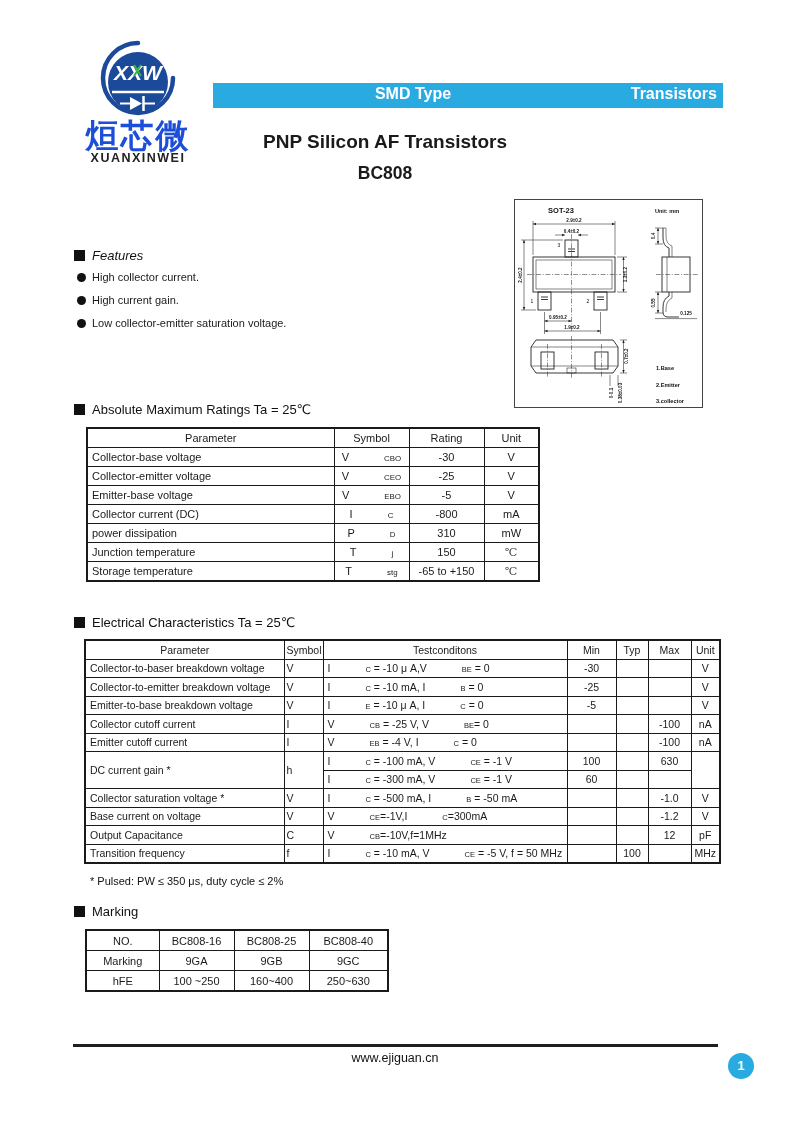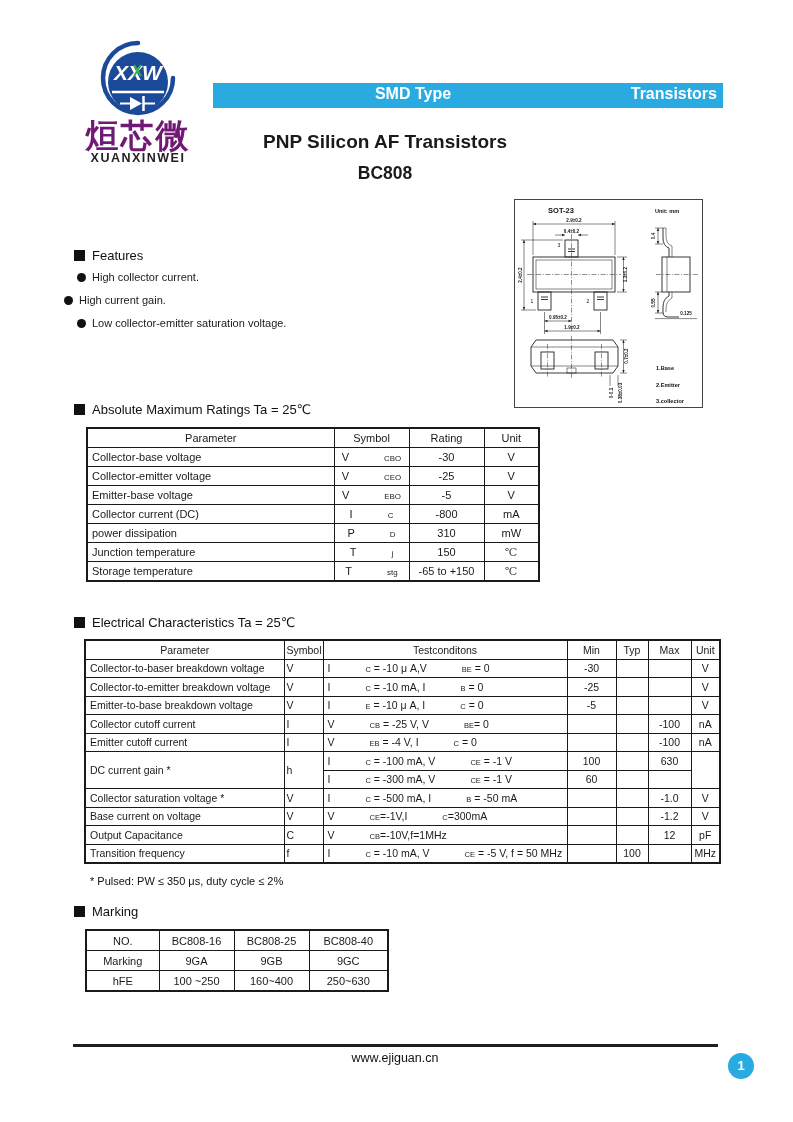--- a/index.html
+++ b/index.html
@@ -4,21 +4,21 @@
 <style>
   html,body{margin:0;padding:0;background:#e8e8e8;}
   .page{
     position:relative;width:793px;height:1122px;background:#ffffff;
     margin:0 auto;overflow:hidden;
     font-family:"Liberation Sans","DejaVu Sans",sans-serif;color:#1a1a1a;
   }
   .abs{position:absolute;}
 
   
-  .logo-cn{left:70px;top:114px;width:136px;text-align:center;font-size:33px;font-weight:bold;letter-spacing:2px;color:#701a75;}
+  .logo-cn{left:70px;top:114px;width:136px;text-align:center;font-size:33px;font-weight:bold;letter-spacing:2px;color:#1d4ed8;}
   .logo-en{left:70px;top:151px;width:136px;text-align:center;font-size:12.5px;font-weight:600;letter-spacing:1.5px;color:#222;}
 
   
   .hdr-bar{left:213px;top:83px;width:510px;height:25px;}
   .hdr-bar .lbl{position:absolute;top:2px;color:#fff;font-size:16px;font-weight:bold;}
   .lbl-smd{left:115px;width:170px;text-align:center;}
   .lbl-tr{right:6px;}
 
   
   .doc-title{left:213px;top:131px;width:344px;text-align:center;font-size:19px;font-weight:bold;}
@@ -87,27 +87,27 @@
   <div class="abs logo-en">XUANXINWEI</div>
 
   <div class="abs doc-title">PNP Silicon AF Transistors</div>
 
   <div class="abs hdr-bar" style="background:#29ABE2;">
     <span class="lbl lbl-smd">SMD Type</span>
     <span class="lbl lbl-tr">Transistors</span>
   </div>
   <div class="abs doc-part">BC808</div>
 
-  <div class="abs sec-head" style="left:74px;top:248px;">
+  <div class="abs sec-head" style="left:74px;top:248px;font-style:italic;">
     <span class="sq"></span><span>Features</span>
   </div>
   <div class="abs feat-item" style="left:77px;top:271px;">
     <span class="dot"></span><span>High collector current.</span>
   </div>
-  <div class="abs feat-item" style="left:64px;top:294px;">
+  <div class="abs feat-item" style="left:77px;top:294px;">
     <span class="dot"></span><span>High current gain.</span>
   </div>
   <div class="abs feat-item" style="left:77px;top:317px;">
     <span class="dot"></span><span>Low collector-emitter saturation voltage.</span>
   </div>
 
   <div class="abs pkg-box">
     <svg class="pkg-svg" width="186" height="206" viewBox="0 0 186 206">
       <text x="46" y="13" text-anchor="middle" font-size="7.5" font-weight="bold">SOT-23</text>
       <text x="152" y="13" text-anchor="middle" font-size="5.6" font-weight="bold">Unit: mm</text>

